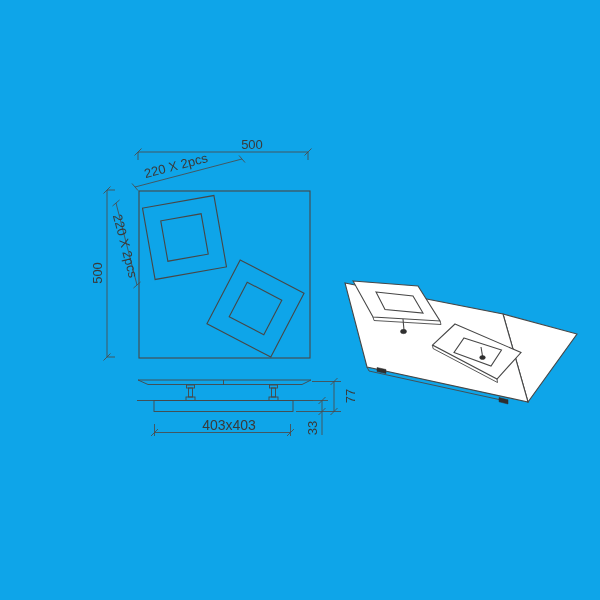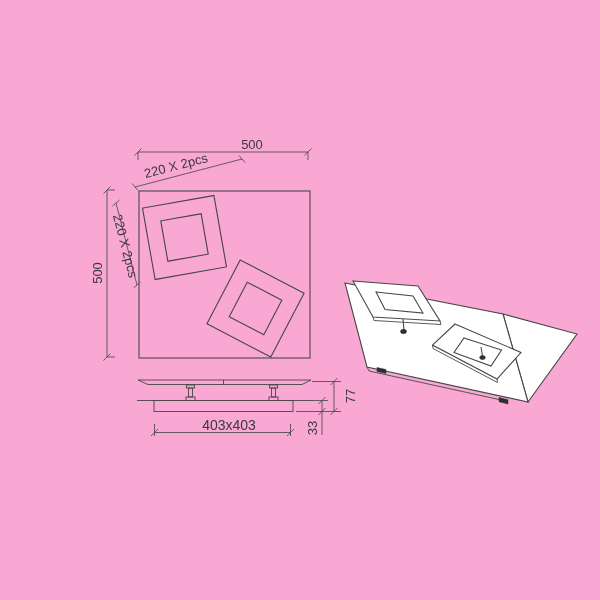--- a/index.html
+++ b/index.html
@@ -1,16 +1,16 @@
 <!DOCTYPE html>
 <html><head>
 <meta charset="utf-8">
 <style>
   html,body{margin:0;padding:0;background:#fff;}
-  .stage{position:relative;width:600px;height:600px;background:#f9a8d4;overflow:hidden;
+  .stage{position:relative;width:600px;height:600px;background:#0ea5e9;overflow:hidden;
          font-family:"Liberation Sans", sans-serif;}
   svg{position:absolute;left:0;top:0;}
   .obj{fill:none;stroke:#474747;stroke-width:1.1;stroke-linejoin:miter;}
   .objf{fill:#ffffff;stroke:#474747;stroke-width:1.1;stroke-linejoin:miter;}
   .thin{fill:none;stroke:#474747;stroke-width:0.9;}
   .dim{fill:none;stroke:#4a4a4a;stroke-width:0.85;}
   .dimtxt{fill:#3a3a3a;font-size:13px;}
   .dimtxt-lg{fill:#3a3a3a;font-size:14px;}
   .dark{fill:#2f2f2f;stroke:#2f2f2f;stroke-width:0.5;}
 </style>

